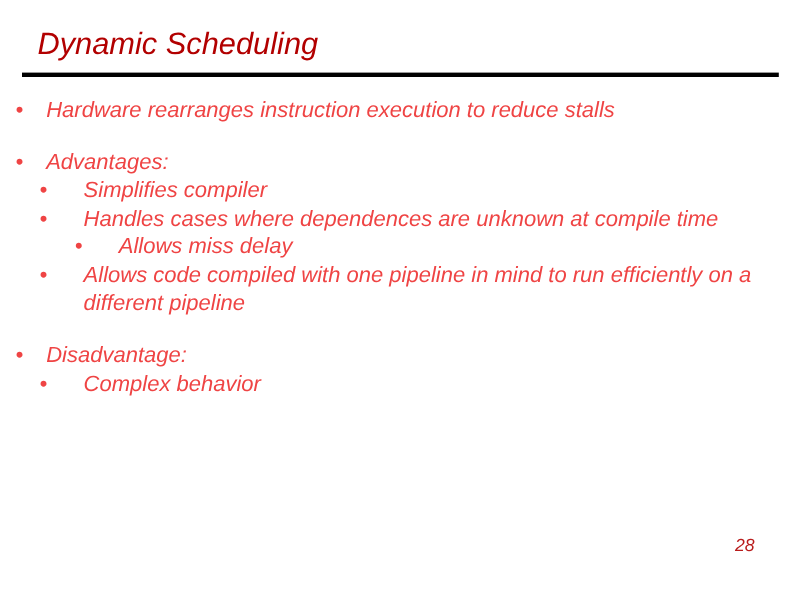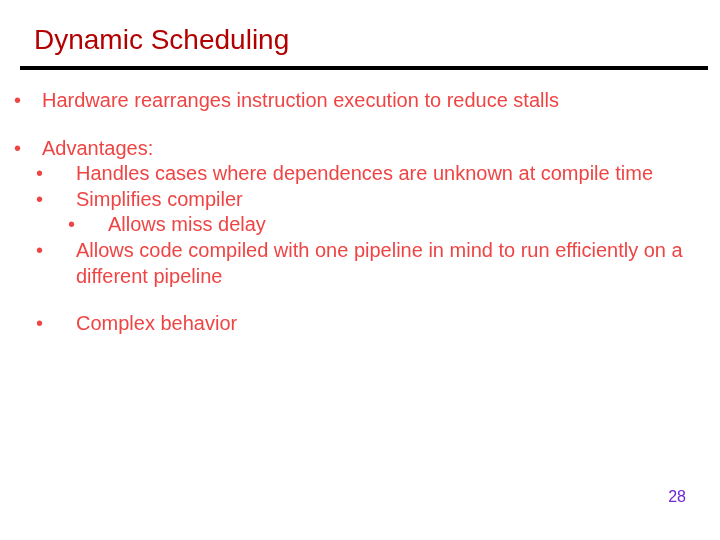--- a/index.html
+++ b/index.html
@@ -1,15 +1,15 @@
 <!DOCTYPE html>
 <html><head>
 <meta charset="utf-8">
 <style>
-  * { margin: 0; padding: 0; box-sizing: border-box; }
+  * { margin: 0; padding: 0; box-sizing: border-box; font-style: italic; }
   html, body { width: 720px; height: 540px; background: #fff; font-family: Arial, Helvetica, sans-serif; }
   .slide {
     width: 720px;
     height: 540px;
     position: relative;
     padding: 24px 20px 20px 28px;
   }
   .title {
     color: #b20000;
     font-size: 28px;
@@ -31,44 +31,45 @@
   .l2 { padding-left: 28px; text-indent: -20px; margin-left: 20px; }
   .l3 { padding-left: 60px; text-indent: -20px; margin-left: 20px; }
   .block { margin-bottom: 22px; }
   .bullet { display: inline-block; width: 14px; }
   .bullet2 { display: inline-block; width: 20px; text-align: left; }
   .pagenum {
     position: absolute;
     right: 34px;
     bottom: 34px;
     font-size: 16px;
-    color: #6d28d9;
+    color: #b91c1c;
   }
 </style>
 </head>
 <body>
 
 <div class="slide">
   <div class="title">Dynamic Scheduling</div>
   <hr class="rule">
 
   <div class="content">
 
     <div class="block">
       <div class="l1"><span class="bullet">•</span><span>Hardware rearranges instruction execution to reduce stalls</span></div>
     </div>
 
     <div class="block">
       <div class="l1"><span class="bullet">•</span><span>Advantages:</span></div>
+      <div class="l2"><span class="bullet2">•</span><span>Simplifies compiler</span></div>
       <div class="l2"><span class="bullet2">•</span><span>Handles cases where dependences are unknown at compile time</span></div>
-      <div class="l2"><span class="bullet2">•</span><span>Simplifies compiler</span></div>
       <div class="l3"><span class="bullet2">•</span><span>Allows miss delay</span></div>
       <div class="l2"><span class="bullet2">•</span><span>Allows code compiled with one pipeline in mind to run efficiently on a different pipeline</span></div>
     </div>
 
     <div class="block">
+      <div class="l1"><span class="bullet">•</span><span>Disadvantage:</span></div>
       <div class="l2"><span class="bullet2">•</span><span>Complex behavior</span></div>
     </div>
 
   </div>
 
   <div class="pagenum">28</div>
 </div>
 
 </body></html>

